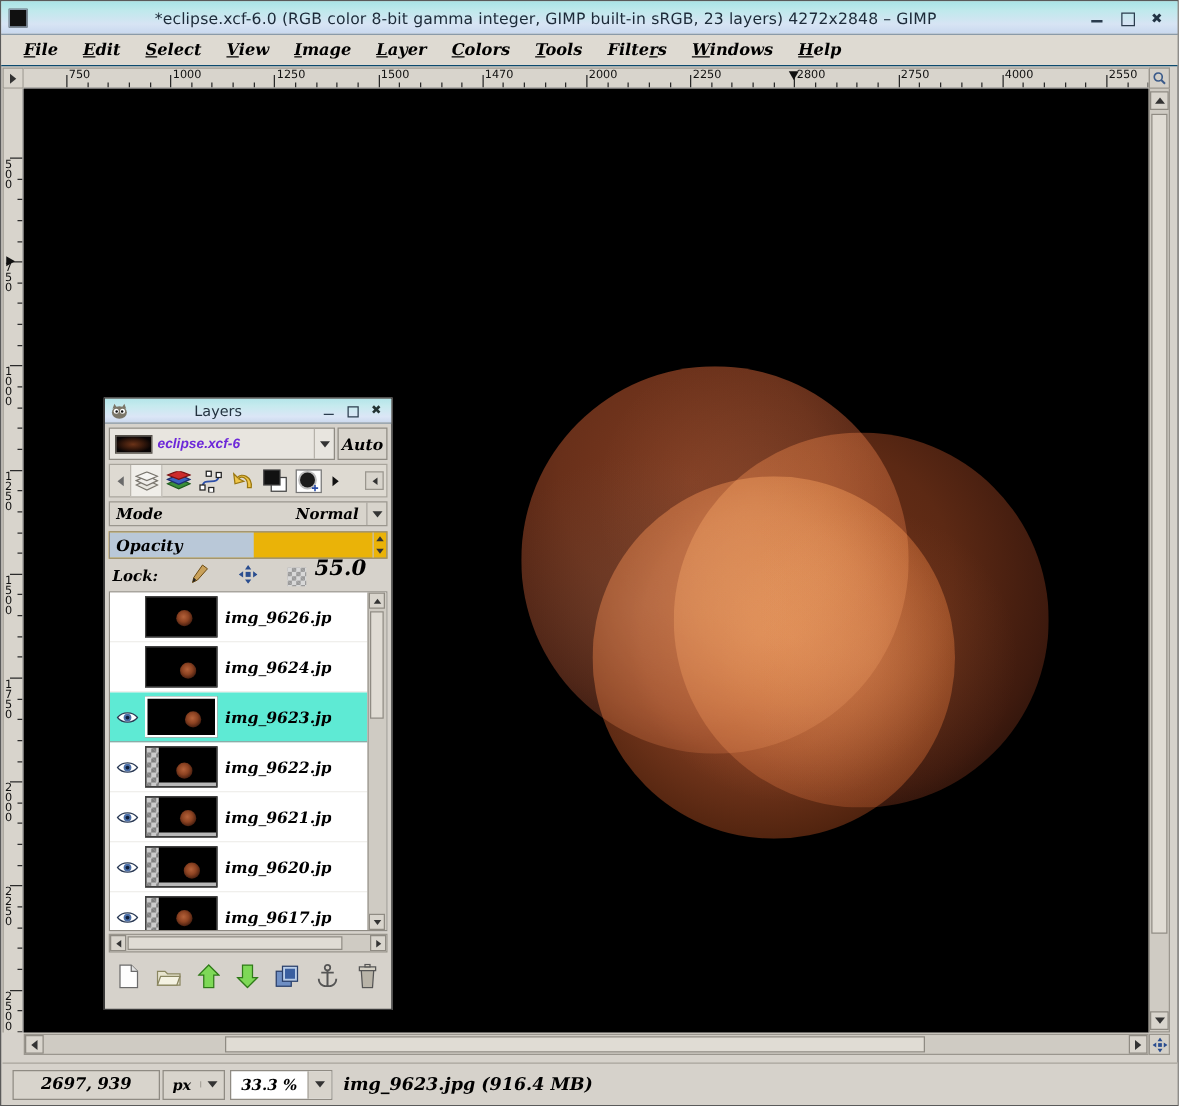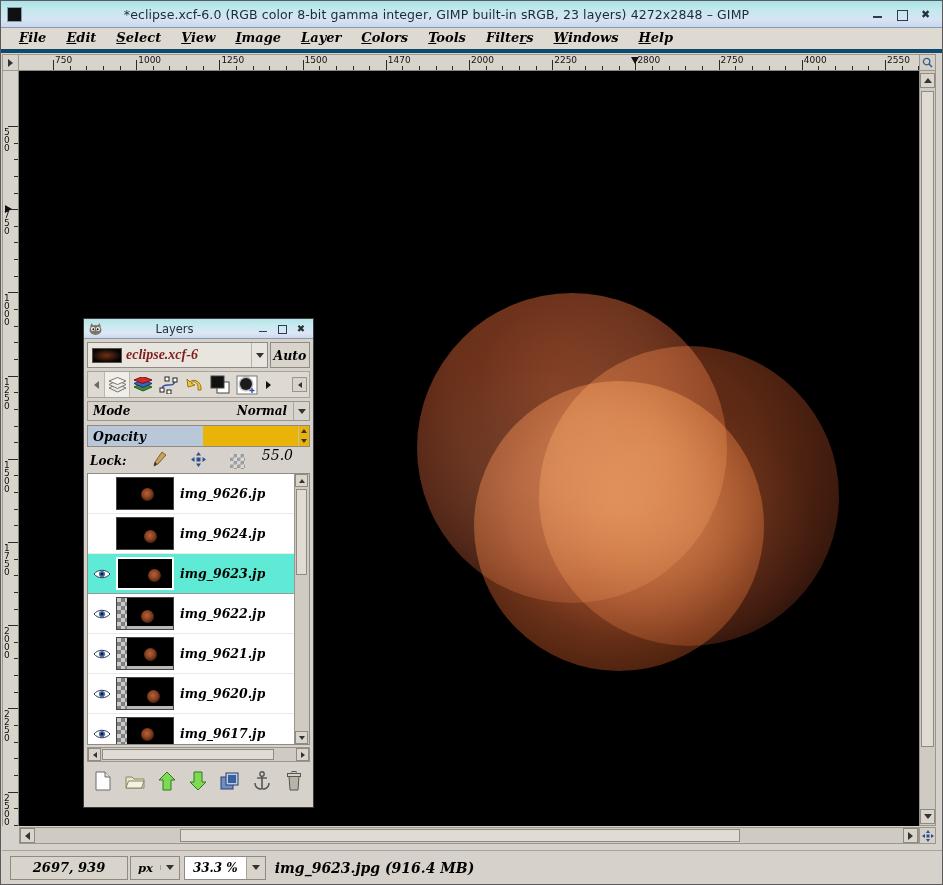--- a/index.html
+++ b/index.html
@@ -41,22 +41,22 @@
     color: #223344; font-size: 11px; line-height: 13px; text-align: center;
   }
   .tbm::before { content:""; position:absolute; left:2px; right:2px; bottom:3px; height:2px; background:#2b3c4e; }
   .tbx::before { content:""; position:absolute; left:2px; top:2px; width:9px; height:9px; border:1.6px solid #2b3c4e; }
   .tbc { font-weight: bold; }
 
   
   #menubar {
     position: absolute; left: 0; top: 27px; width: 941px; height: 25px;
     background: #dedad2;
-    border-bottom: 4px solid #0c4a6e;
-    display: flex; padding-left: 8px;
+    border-bottom: 1px solid #0c4a6e;
+    display: flex; align-items: center; padding-left: 8px;
   }
   .menu-item {
     font-size: 13px; color: #000; padding: 2px 10px; cursor: default;
     font-style: italic; font-weight: bold;
     font-family: "DejaVu Serif", "Liberation Serif", serif;
   }
   .menu-item u { text-decoration: underline; }
 
   
   #ruler-corner {
@@ -242,22 +242,22 @@
   #ld-imgcombo {
     flex: 1; border: 1px solid #8f8b83; background: #e8e5df;
     display: flex; align-items: center;
   }
   #ld-imgcombo .thumb {
     width: 30px; height: 15px; margin: 0 4px;
     background: radial-gradient(ellipse at 48% 50%, #6b3318 0%, #3a1a0c 38%, #090404 72%);
     border: 1px solid #55514a;
   }
   #ld-imgcombo .nm {
-    flex: 1; font-family: Liberation Serif, serif; font-style: italic;
-    font-weight: bold; font-size: 14px; color: #7f1d1d;
+    flex: 1; font-family: Liberation Sans, sans-serif; font-style: italic;
+    font-weight: bold; font-size: 11px; color: #6d28d9;
   }
   #ld-imgcombo .arw {
     width: 16px; border-left: 1px solid #b6b2aa; height: 100%;
     display: flex; align-items: center; justify-content: center;
   }
   #ld-auto {
     width: 40px; margin-left: 2px; border: 1px solid #8f8b83; background: #d8d4cc;
     display: flex; align-items: center; justify-content: center;
     font-family: "DejaVu Serif", serif; font-style: italic; font-weight: bold; font-size: 12.5px;
   }
@@ -300,21 +300,21 @@
   #ld-opacity .fill {
     position: absolute; left: 0; top: 0; height: 100%; width: 52%;
     background: #b9c8d8;
   }
   #ld-opacity .olbl {
     position: relative; padding-left: 5px;
     font-family: "DejaVu Serif", serif; font-style: italic; font-weight: bold; font-size: 12.5px;
   }
   #ld-opacity .oval {
     position: relative; margin-left: auto; padding-right: 5px;
-    font-family: "DejaVu Serif", serif; font-style: italic; font-weight: normal; font-size: 14px; margin-top: 38px;
+    font-family: "DejaVu Serif", serif; font-style: italic; font-weight: bold; font-size: 17px; margin-top: 38px;
   }
   #ld-opacity .spin {
     position: relative; width: 11px; height: 100%;
     display: flex; flex-direction: column; justify-content: space-around;
     align-items: center; border-left: 1px solid #c4c0b8;
   }
 
   #ld-lock { margin: 4px 3px 3px 6px; display: flex; align-items: center; gap: 24px; height: 18px; }
   #ld-lock .llbl { font-family: "DejaVu Serif", serif; font-style: italic; font-weight: bold; font-size: 12px; }
 

